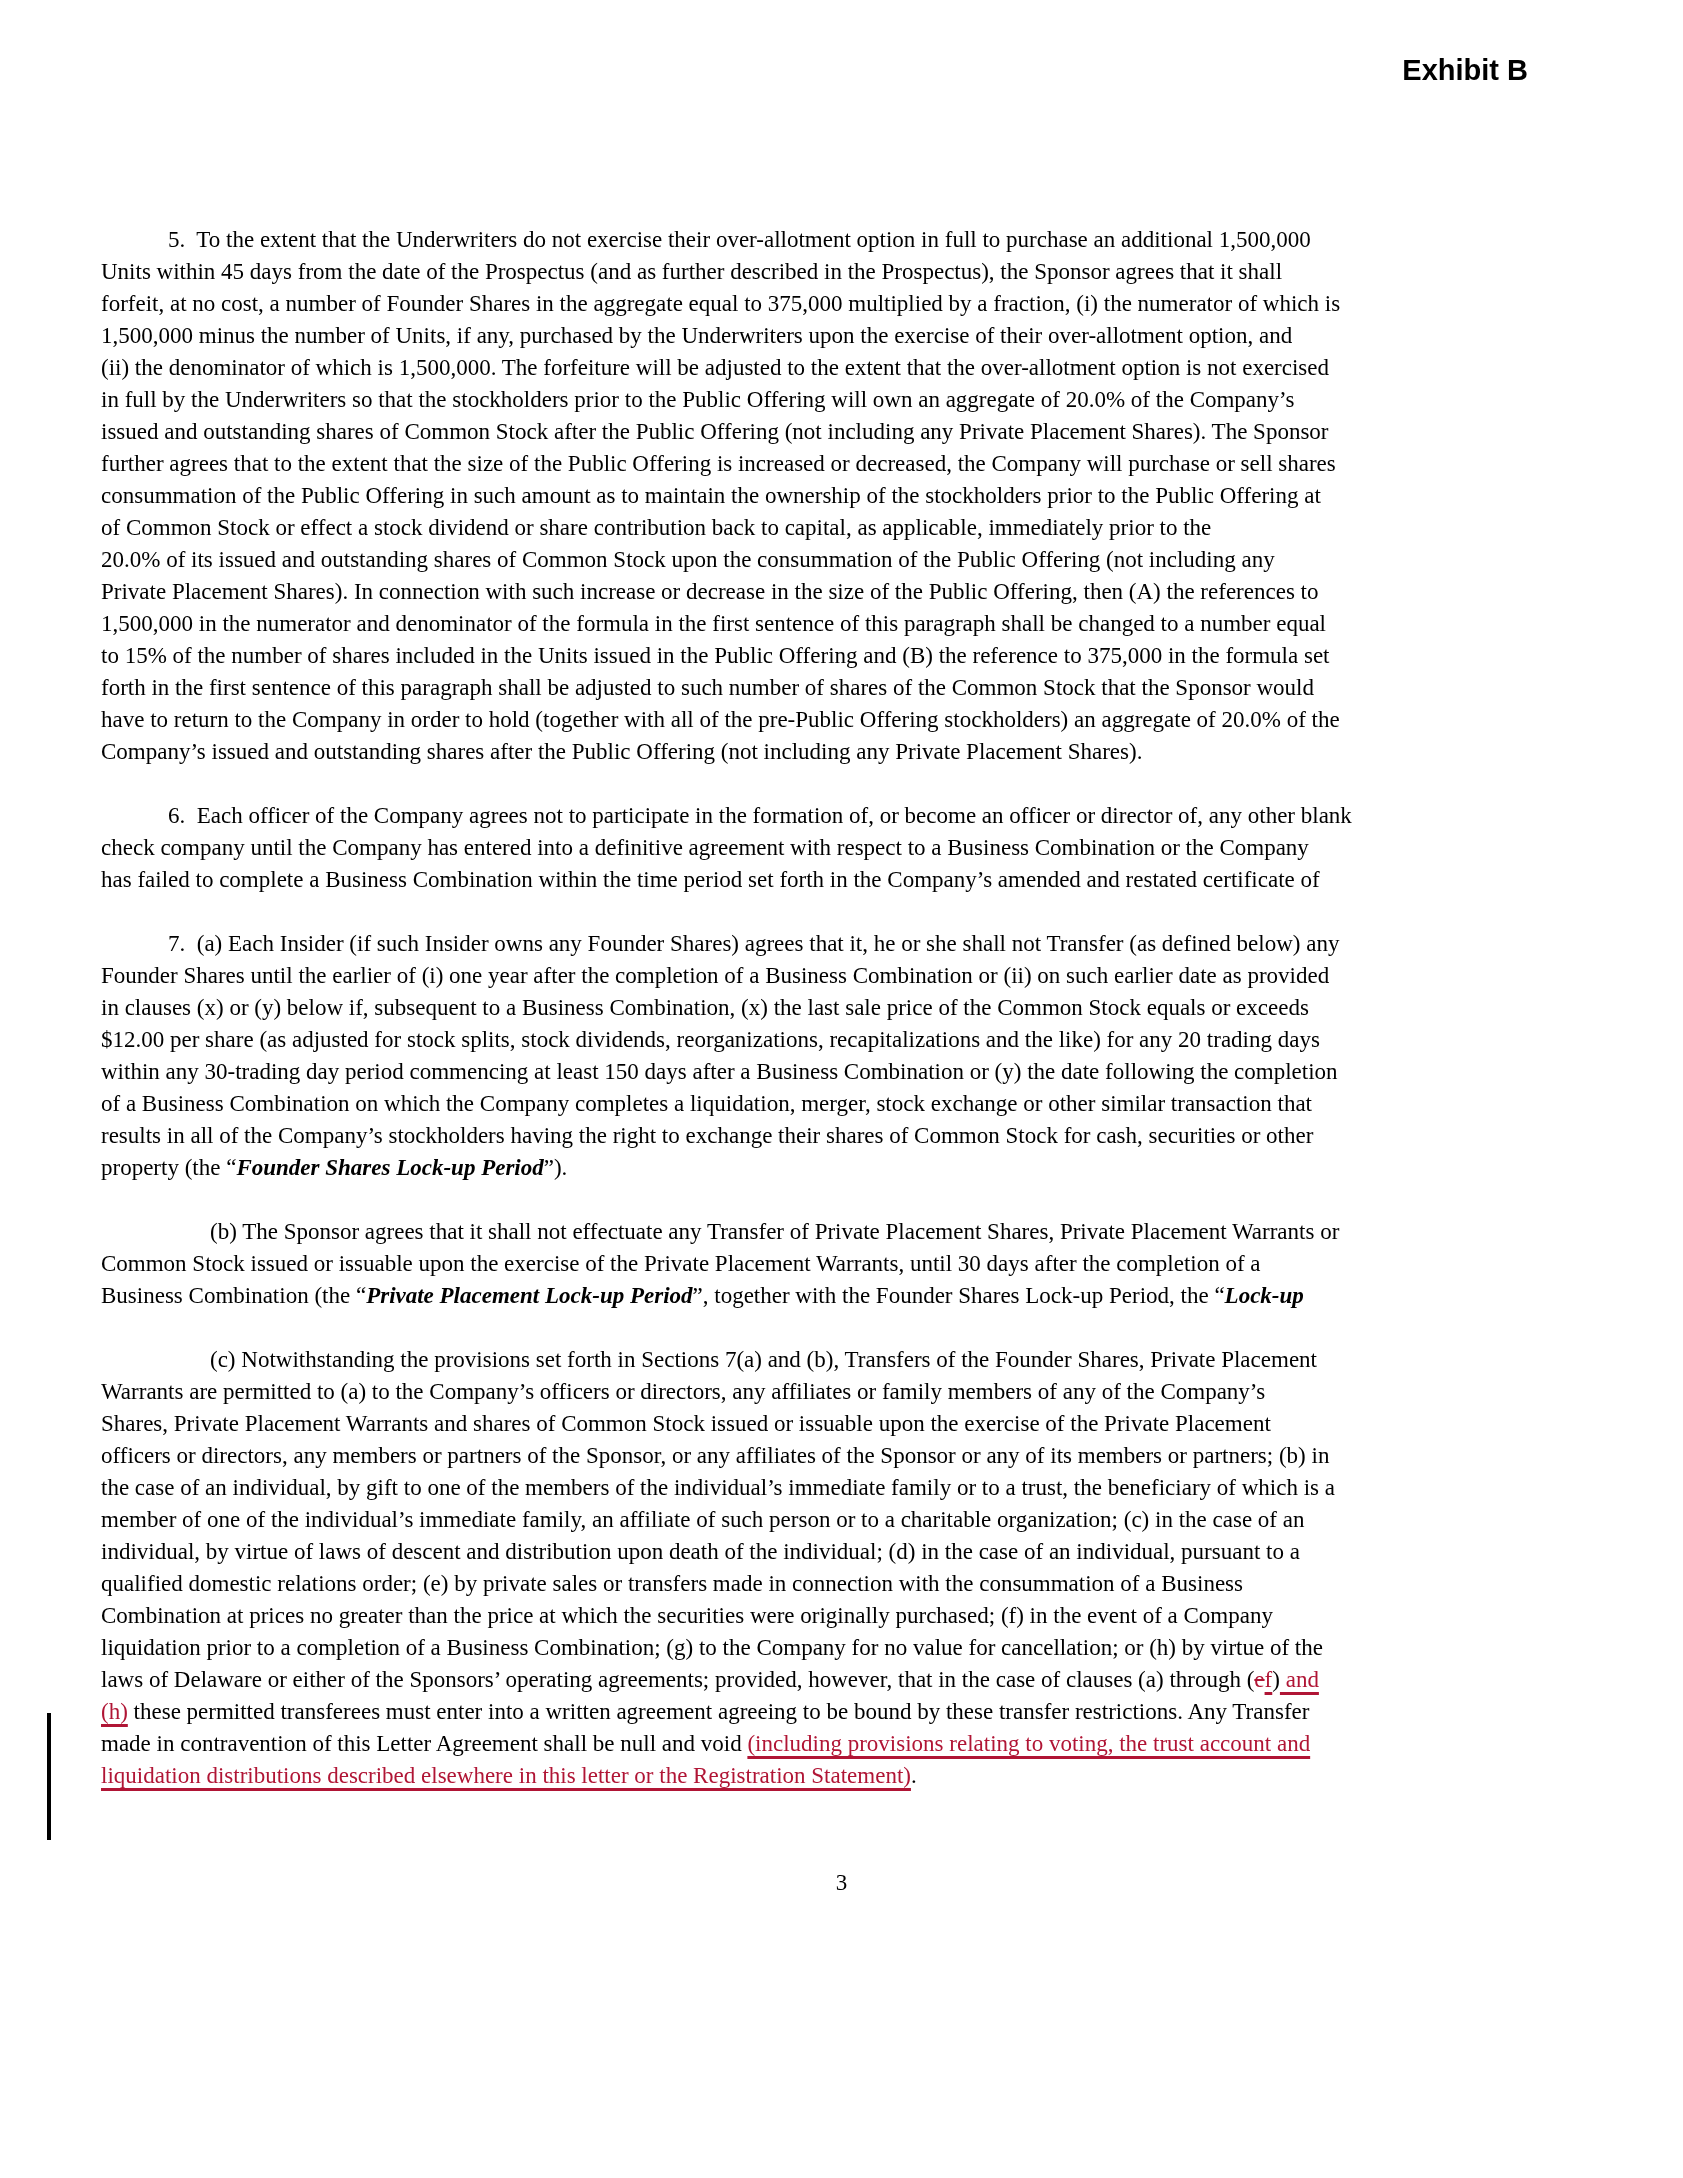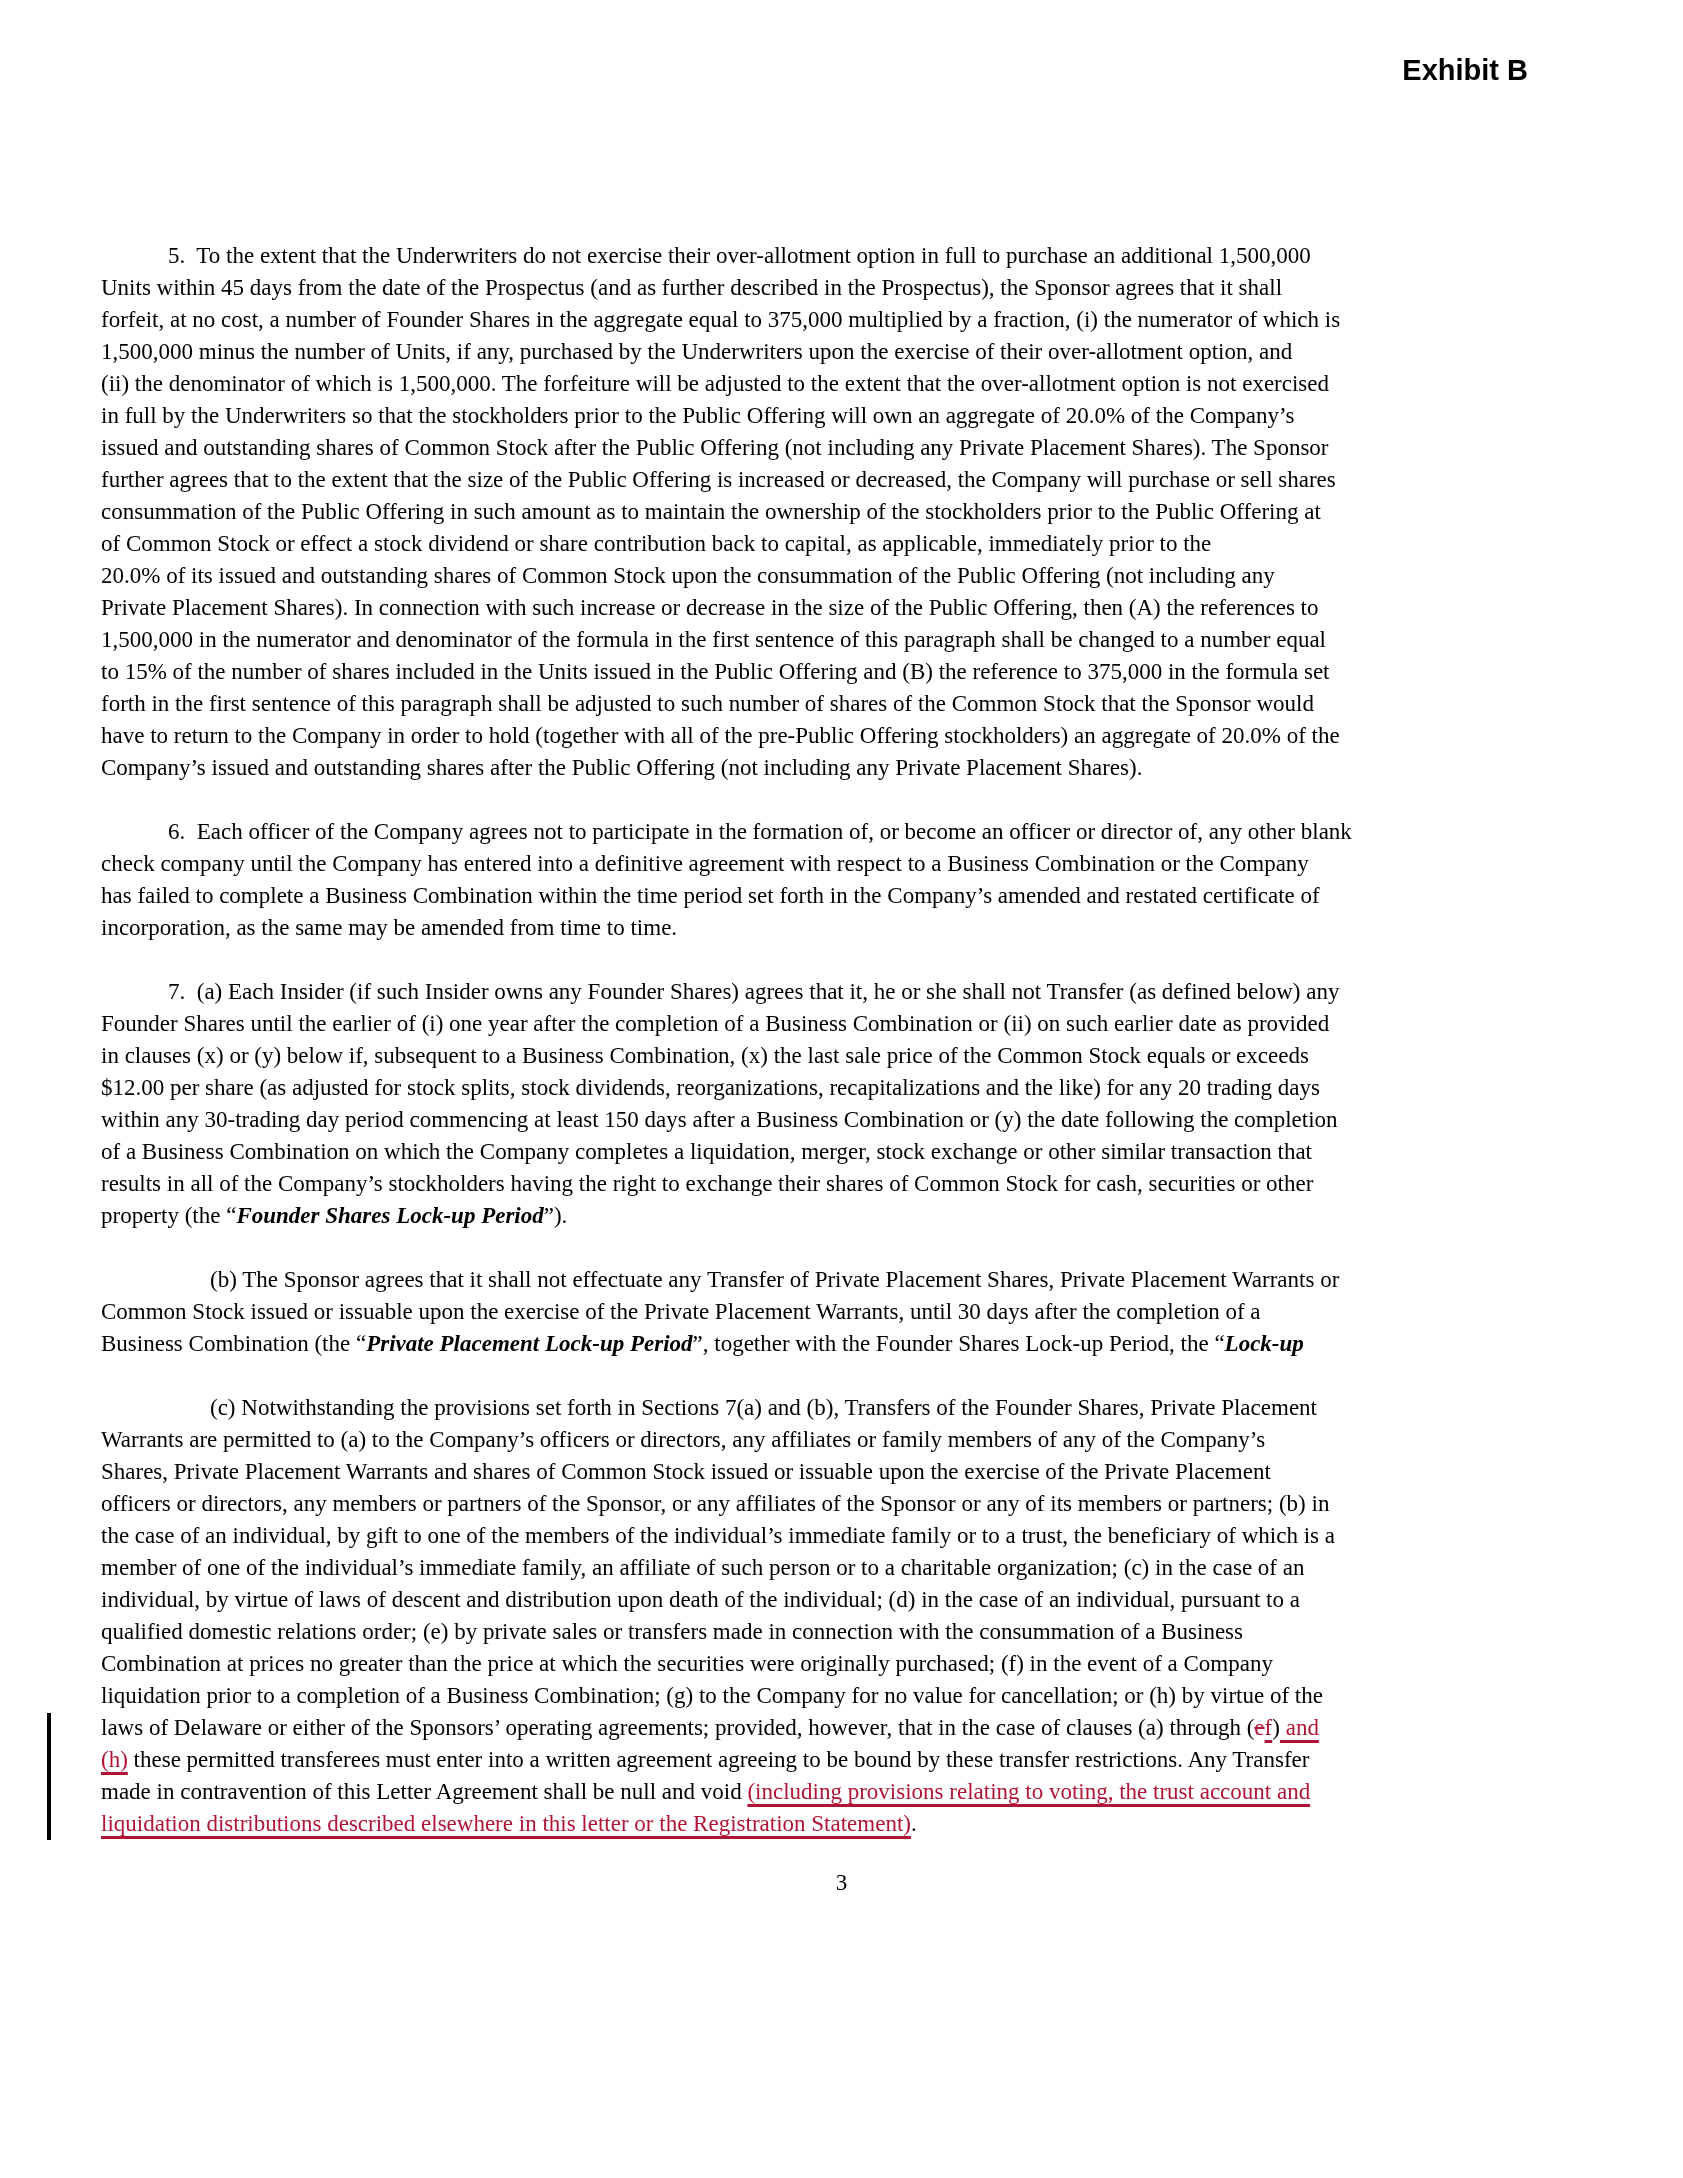--- a/index.html
+++ b/index.html
@@ -25,21 +25,21 @@
     line-height: 34px;
     color: #000000;
   }
   .doc-body {
     position: absolute;
     left: 101px; top: 224px;
     width: 1495px;
     font-size: 23px;
     line-height: 32px;
   }
-  .para { margin: 16px 0 32px 0; }
+  .para { margin: 0 0 32px 0; }
   .line { white-space: pre; height: 32px; }
   .para.num  .line.first { padding-left: 67px; }
   .para.sub  .line.first { padding-left: 109px; }
   .bi  { font-weight: bold; font-style: italic; text-align: right; }
   .ins {
     color: var(--redline);
     text-decoration: underline;
     text-decoration-color: var(--redline);
     text-decoration-thickness: 2.5px;
     text-underline-offset: 5px;
@@ -86,21 +86,20 @@
         <div class="line"><span>1,500,000 in the numerator and denominator of the formula in the first sentence of this paragraph shall be changed to a number equal</span></div>
         <div class="line"><span>to 15% of the number of shares included in the Units issued in the Public Offering and (B) the reference to 375,000 in the formula set</span></div>
         <div class="line"><span>forth in the first sentence of this paragraph shall be adjusted to such number of shares of the Common Stock that the Sponsor would</span></div>
         <div class="line"><span>have to return to the Company in order to hold (together with all of the pre-Public Offering stockholders) an aggregate of 20.0% of the</span></div>
         <div class="line"><span>Company’s issued and outstanding shares after the Public Offering (not including any Private Placement Shares).</span></div>
       </div>
       <div class="para num">
         <div class="line first"><span>6.  Each officer of the Company agrees not to participate in the formation of, or become an officer or director of, any other blank</span></div>
         <div class="line"><span>check company until the Company has entered into a definitive agreement with respect to a Business Combination or the Company</span></div>
         <div class="line"><span>has failed to complete a Business Combination within the time period set forth in the Company’s amended and restated certificate of</span></div>
-        <div class="line"><span>incorporation, as the same may be amended from time to time.</span></div>
       </div>
       <div class="para num">
         <div class="line first"><span>7.  (a) Each Insider (if such Insider owns any Founder Shares) agrees that it, he or she shall not Transfer (as defined below) any</span></div>
         <div class="line"><span>Founder Shares until the earlier of (i) one year after the completion of a Business Combination or (ii) on such earlier date as provided</span></div>
         <div class="line"><span>in clauses (x) or (y) below if, subsequent to a Business Combination, (x) the last sale price of the Common Stock equals or exceeds</span></div>
         <div class="line"><span>$12.00 per share (as adjusted for stock splits, stock dividends, reorganizations, recapitalizations and the like) for any 20 trading days</span></div>
         <div class="line"><span>within any 30-trading day period commencing at least 150 days after a Business Combination or (y) the date following the completion</span></div>
         <div class="line"><span>of a Business Combination on which the Company completes a liquidation, merger, stock exchange or other similar transaction that</span></div>
         <div class="line"><span>results in all of the Company’s stockholders having the right to exchange their shares of Common Stock for cash, securities or other</span></div>
         <div class="line"><span>property (the “</span><span class="bi">Founder Shares Lock-up Period</span><span>”).</span></div>

